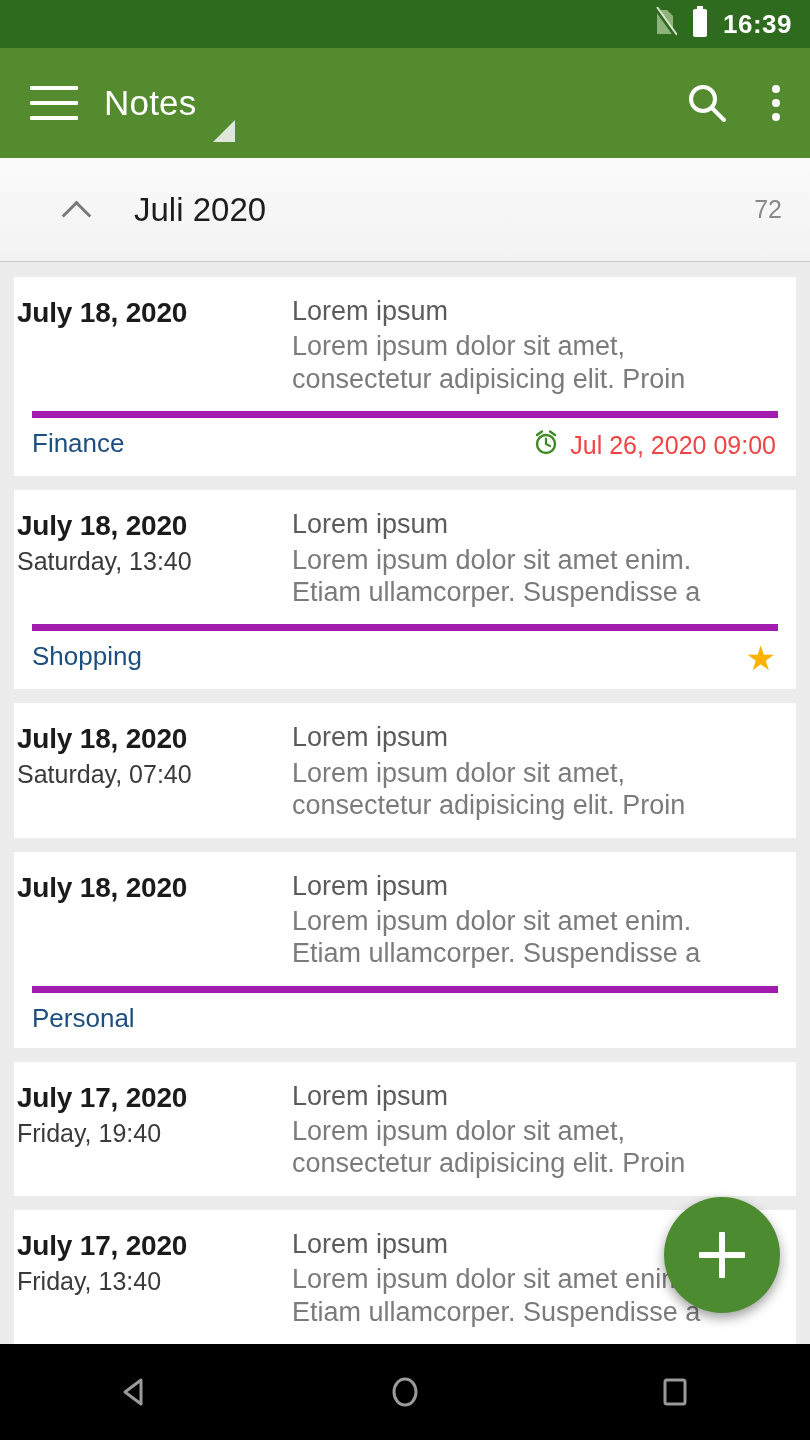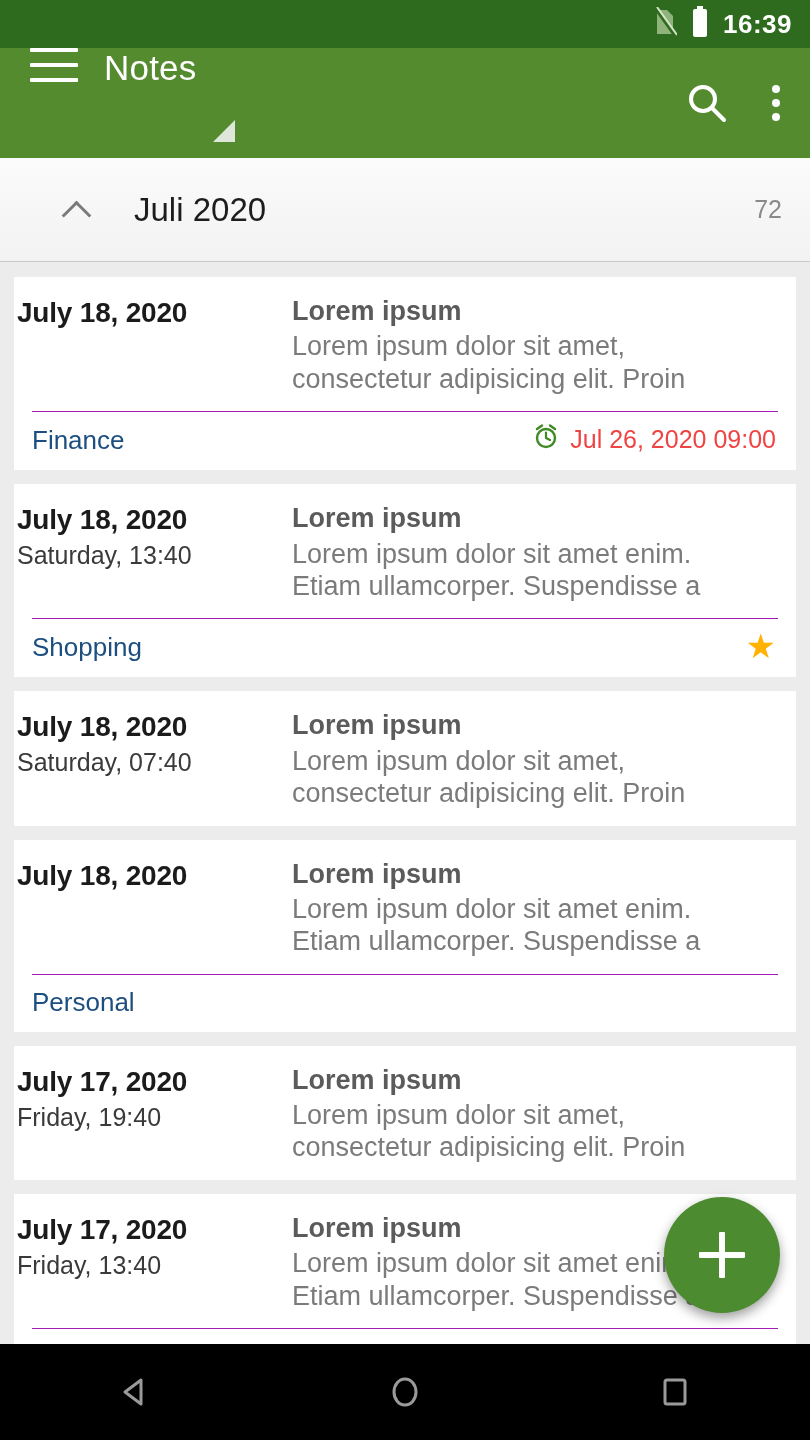--- a/index.html
+++ b/index.html
@@ -16,21 +16,21 @@
     height:48px; background:#2e6b1e;
     display:flex; align-items:center; justify-content:flex-end;
     padding-right:18px; gap:14px;
   }
   .status-icons{ display:flex; align-items:center; gap:14px; }
   .sb-time{ color:#fff; font-size:26px; font-weight:bold; letter-spacing:.5px; line-height:1; }
 
   
   .toolbar{
     height:110px; background:#548b2f; position:relative;
-    display:flex; padding:0 20px;
+    display:flex; align-items:center; padding:0 20px;
   }
   .hamburger{ width:48px; height:34px; margin-left:10px; margin-right:26px;
     display:flex; flex-direction:column; justify-content:space-between; cursor:pointer; }
   .hamburger span{ display:block; height:4px; background:#fff; border-radius:1px; }
   .app-title{ color:#fff; font-size:35px; font-weight:400; letter-spacing:.2px; }
   .title-caret{
     position:absolute; left:213px; top:72px;
     width:0; height:0;
     border-left:22px solid transparent;
     border-bottom:22px solid #dfe6da;
@@ -63,28 +63,28 @@
   .card{
     background:#fff; margin:14px 14px 0 14px;
     padding:0;
   }
   .card:first-child{ margin-top:15px; }
   .card-body{ display:flex; padding:18px 20px 16px 3px; }
   .card-left{ width:275px; flex:0 0 275px; }
   .note-date{ font-size:28px; font-weight:bold; color:#1b1b1b; line-height:1.25; letter-spacing:-.2px; }
   .note-day{ font-size:25px; color:#3a3a3a; line-height:1.3; margin-top:2px; }
   .card-right{ flex:1; min-width:0; }
-  .note-title{ font-size:27px; font-weight:bold; color:#5b5b5b; line-height:1.2; }
+  .note-title{ font-size:27px; font-weight:normal; color:#5b5b5b; line-height:1.2; }
   .note-preview{ font-size:27px; color:#7b7b7b; line-height:1.2; margin-top:3px; }
   .note-preview div{ white-space:nowrap; overflow:hidden; }
 
   .card-footer{
-    border-top:1px solid #a21caf;
+    border-top:7px solid #a21caf;
     margin:0 18px; padding:10px 2px 14px 0;
-    display:flex; align-items:flex-end; min-height:58px;
+    display:flex; align-items:flex-start; min-height:58px;
   }
   .category{ font-size:26px; color:#1c4e80; cursor:pointer; }
   .footer-right{ margin-left:auto; display:flex; align-items:center; gap:10px; }
   .reminder{ display:flex; align-items:center; gap:10px; color:#ef4444; font-size:25px; }
   .star{ color:#ffb300; font-size:34px; line-height:1; }
 
   
   .fab{
     position:absolute; left:664px; top:1197px;
     width:116px; height:116px; border-radius:50%;

